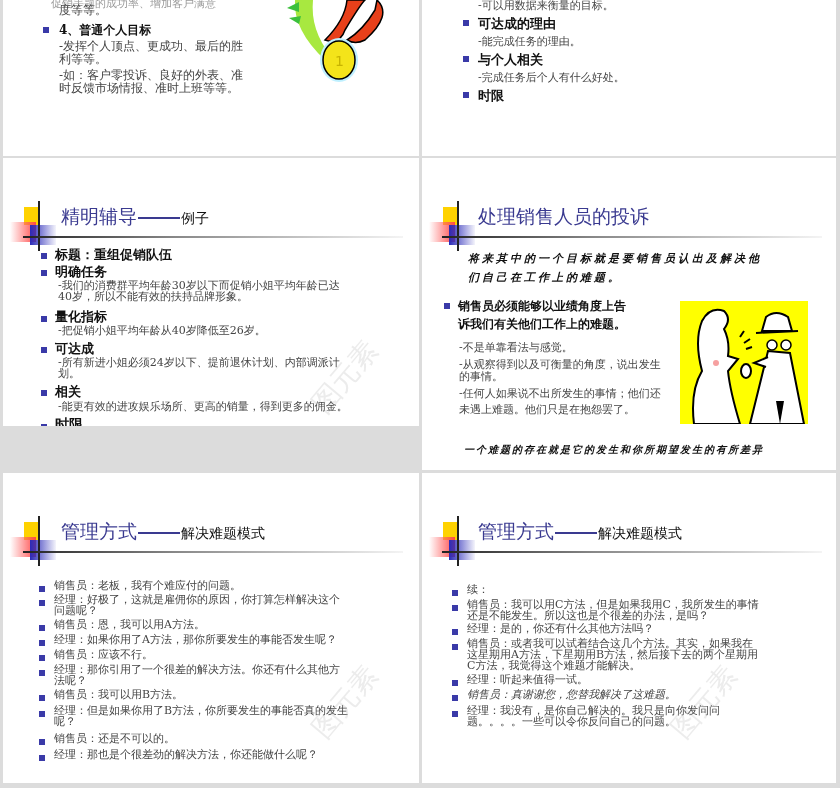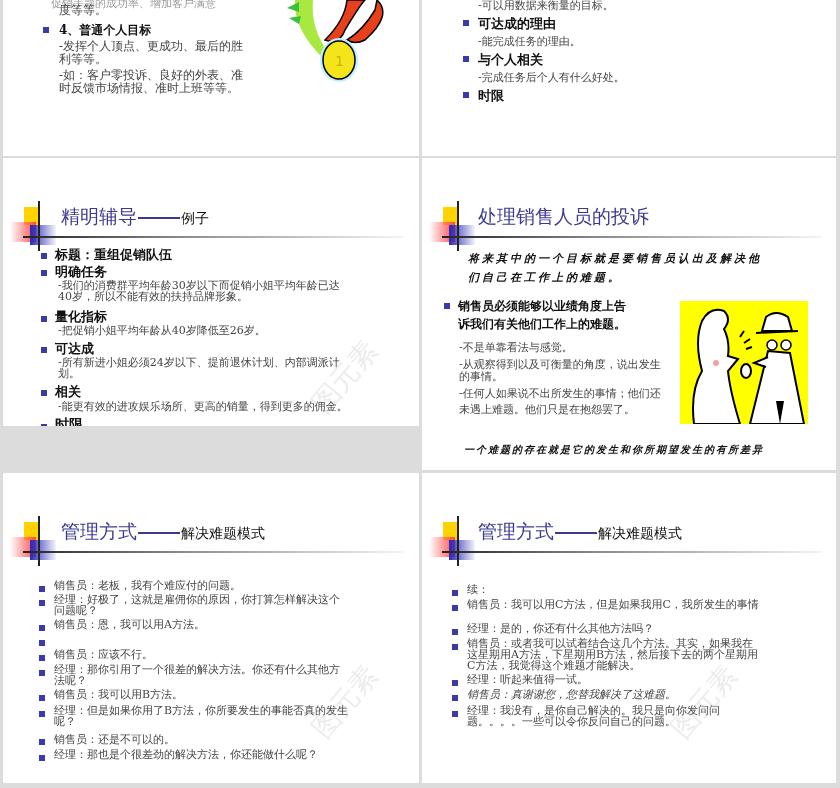--- a/index.html
+++ b/index.html
@@ -156,52 +156,54 @@
       <span>管理方式</span><span class="dash"></span><span class="sub">解决难题模式</span>
     </div>
     <div class="bullet" style="left:36px;top:113px;"></div>
     <div class="txt body-gray" style="left:51px;top:107px;">销售员：老板，我有个难应付的问题。</div>
     <div class="bullet" style="left:36px;top:127px;"></div>
     <div class="txt body-gray" style="left:51px;top:121px;">经理：好极了，这就是雇佣你的原因，你打算怎样解决这个</div>
     <div class="txt body-gray" style="left:51px;top:132px;">问题呢？</div>
     <div class="bullet" style="left:36px;top:152px;"></div>
     <div class="txt body-gray" style="left:51px;top:146px;">销售员：恩，我可以用A方法。</div>
     <div class="bullet" style="left:36px;top:167px;"></div>
+    <div class="txt body-gray" style="left:51px;top:161px;">经理：如果你用了A方法，那你所要发生的事能否发生呢？</div>
     <div class="bullet" style="left:36px;top:182px;"></div>
     <div class="txt body-gray" style="left:51px;top:176px;">销售员：应该不行。</div>
     <div class="bullet" style="left:36px;top:197px;"></div>
     <div class="txt body-gray" style="left:51px;top:191px;">经理：那你引用了一个很差的解决方法。你还有什么其他方</div>
     <div class="txt body-gray" style="left:51px;top:202px;">法呢？</div>
     <div class="bullet" style="left:36px;top:222px;"></div>
     <div class="txt body-gray" style="left:51px;top:216px;">销售员：我可以用B方法。</div>
     <div class="bullet" style="left:36px;top:238px;"></div>
     <div class="txt body-gray" style="left:51px;top:232px;">经理：但是如果你用了B方法，你所要发生的事能否真的发生</div>
     <div class="txt body-gray" style="left:51px;top:243px;">呢？</div>
     <div class="bullet" style="left:36px;top:266px;"></div>
-    <div class="txt body-gray" style="left:51px;top:260px;font-family:Liberation Serif, serif;">销售员：还是不可以的。</div>
+    <div class="txt body-gray" style="left:51px;top:260px;">销售员：还是不可以的。</div>
     <div class="bullet" style="left:36px;top:282px;"></div>
     <div class="txt body-gray" style="left:51px;top:276px;">经理：那也是个很差劲的解决方法，你还能做什么呢？</div>
     <div class="watermark" style="left:300px;top:210px;">图元素</div>
   </div>
 
   <div class="slide s6">
     <div class="deco">
       <div class="yellow"></div>
       <div class="red"></div>
       <div class="blue"></div>
       <div class="vline"></div>
       <div class="hline"></div>
     </div>
     <div class="title" style="left:56px;">
       <span>管理方式</span><span class="dash"></span><span class="sub">解决难题模式</span>
     </div>
     <div class="bullet" style="left:30px;top:117px;"></div>
     <div class="txt body-gray" style="left:45px;top:111px;">续：</div>
     <div class="bullet" style="left:30px;top:132px;"></div>
     <div class="txt body-gray" style="left:45px;top:126px;">销售员：我可以用C方法，但是如果我用C，我所发生的事情</div>
+    <div class="txt body-gray" style="left:45px;top:137px;">还是不能发生。所以这也是个很差的办法，是吗？</div>
     <div class="bullet" style="left:30px;top:156px;"></div>
     <div class="txt body-gray" style="left:45px;top:150px;">经理：是的，你还有什么其他方法吗？</div>
     <div class="bullet" style="left:30px;top:171px;"></div>
     <div class="txt body-gray" style="left:45px;top:165px;">销售员：或者我可以试着结合这几个方法。其实，如果我在</div>
     <div class="txt body-gray" style="left:45px;top:176px;">这星期用A方法，下星期用B方法，然后接下去的两个星期用</div>
     <div class="txt body-gray" style="left:45px;top:187px;">C方法，我觉得这个难题才能解决。</div>
     <div class="bullet" style="left:30px;top:207px;"></div>
     <div class="txt body-gray" style="left:45px;top:201px;">经理：听起来值得一试。</div>
     <div class="bullet" style="left:30px;top:222px;"></div>
     <div class="txt body-gray" style="left:45px;top:216px;font-style:italic;">销售员：真谢谢您，您替我解决了这难题。</div>

